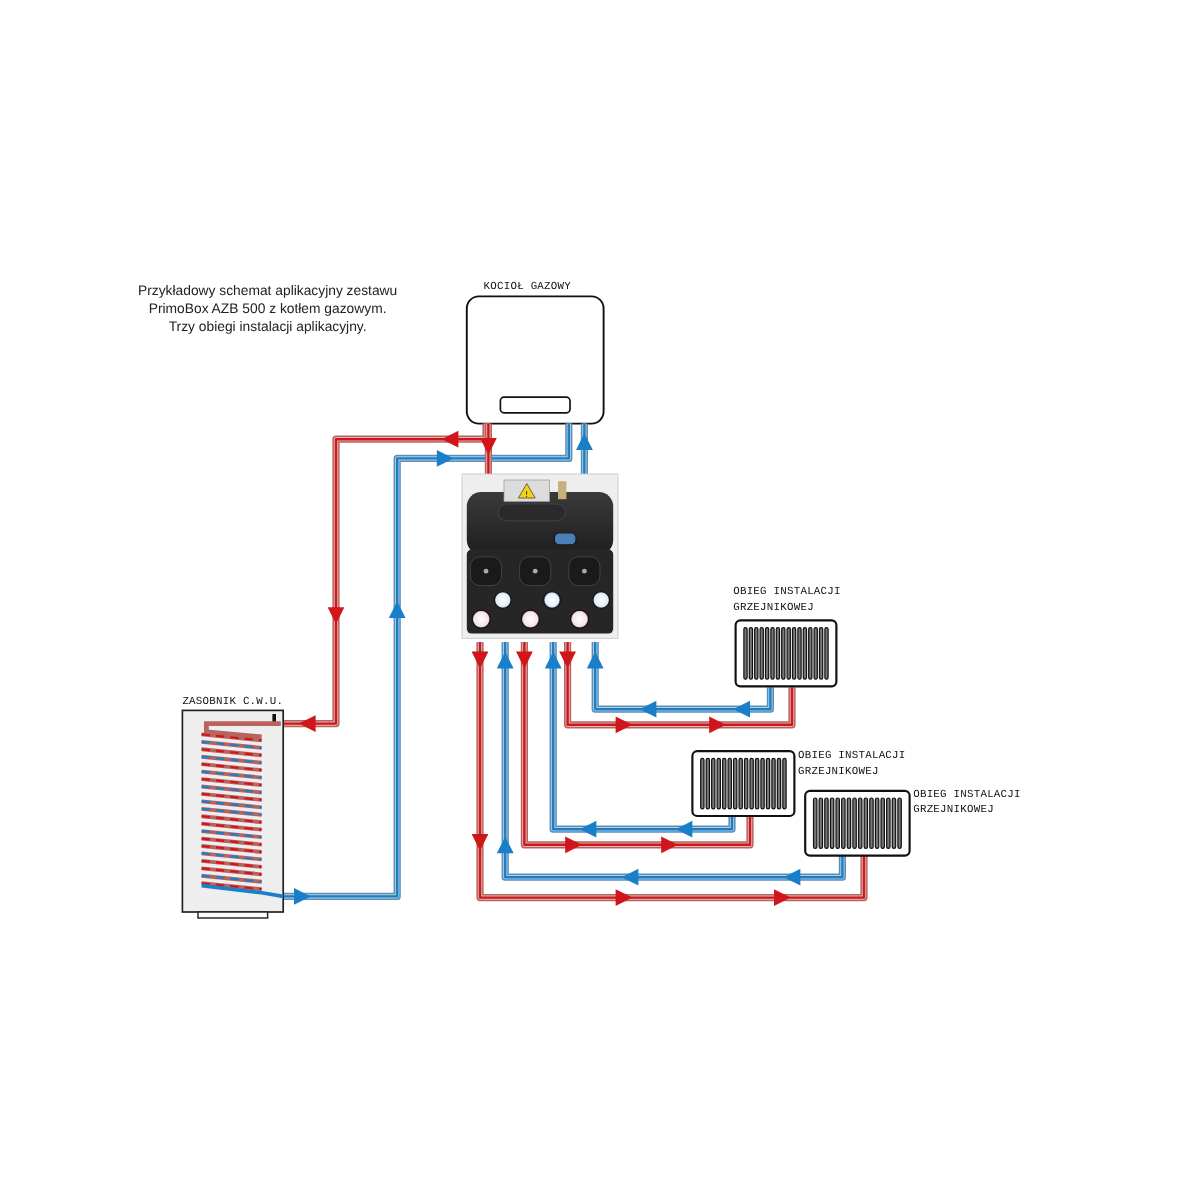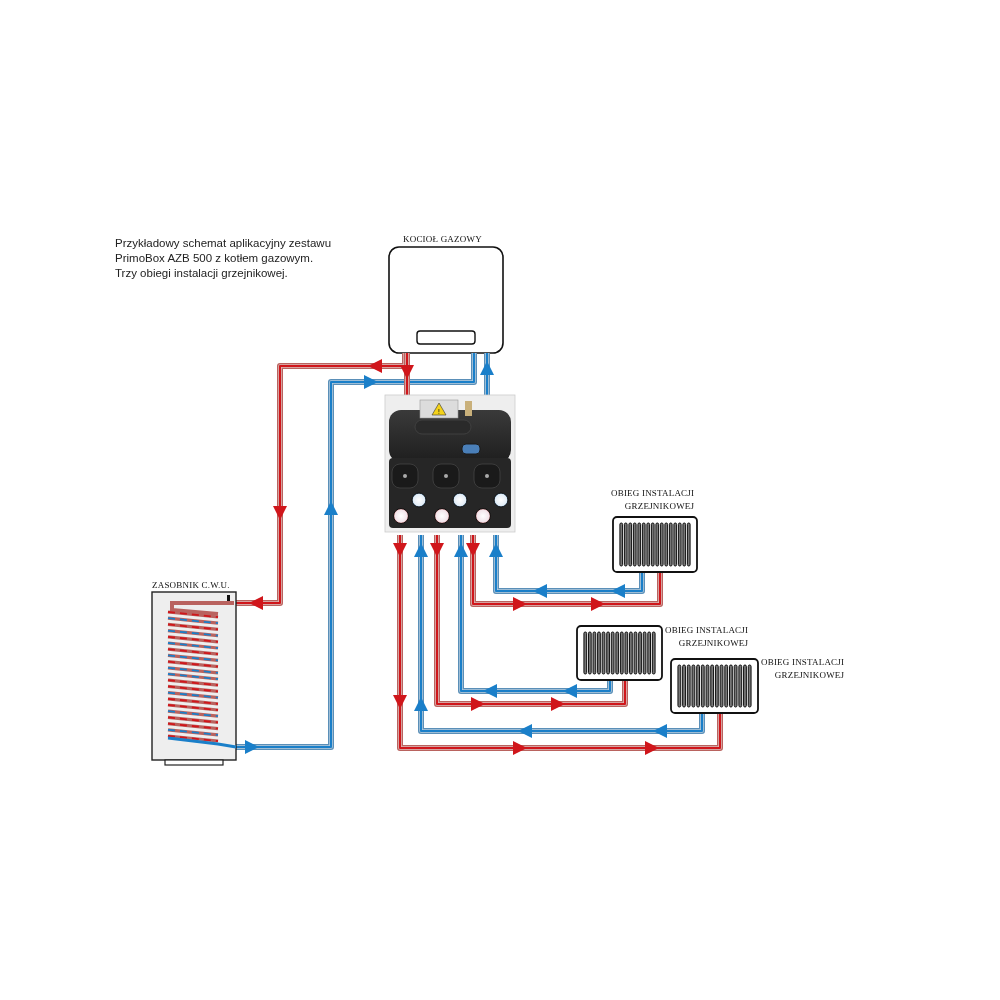--- a/index.html
+++ b/index.html
@@ -1,28 +1,28 @@
 <!DOCTYPE html>
 <html><head>
 <meta charset="utf-8">
 <style>
   html, body { margin:0; padding:0; background:#ffffff; }
   body { width:1000px; height:1000px; position:relative; overflow:hidden; font-family:"DejaVu Sans", sans-serif; }
-  .desc { position:absolute; left:115px; top:236px; font-family:"Liberation Sans", sans-serif; font-size:11.5px; line-height:15px; color:#222; }
+  .desc { position:absolute; left:115px; top:236px; font-family:"Liberation Sans", sans-serif; font-size:11.5px; line-height:15px; color:#222;text-align:center; }
   .desc div { white-space:nowrap; }
-  .lbl { position:absolute; font-family:Liberation Serif, serif; font-size:9px; letter-spacing:0.2px; color:#111; line-height:13px; white-space:nowrap;text-align:right; }
+  .lbl { position:absolute; font-family:Liberation Mono, monospace; font-size:9px; letter-spacing:0.2px; color:#111; line-height:13px; white-space:nowrap; }
   svg#diagram { position:absolute; left:0; top:0; }
 </style>
 </head>
 <body>
 
 <div class="desc">
   <div>Przykładowy schemat aplikacyjny zestawu</div>
   <div>PrimoBox AZB 500 z kotłem gazowym.</div>
-  <div>Trzy obiegi instalacji grzejnikowej.</div>
+  <div>Trzy obiegi instalacji aplikacyjny.</div>
 </div>
 
 <div class="lbl" style="left:403px;top:233px;">KOCIOŁ GAZOWY</div>
 <div class="lbl" style="left:152px;top:579px;">ZASOBNIK C.W.U.</div>
 
 <div class="lbl" style="left:611px;top:487px;">
   <div>OBIEG INSTALACJI</div>
   <div>GRZEJNIKOWEJ</div>
 </div>
 <div class="lbl" style="left:665px;top:624px;">

